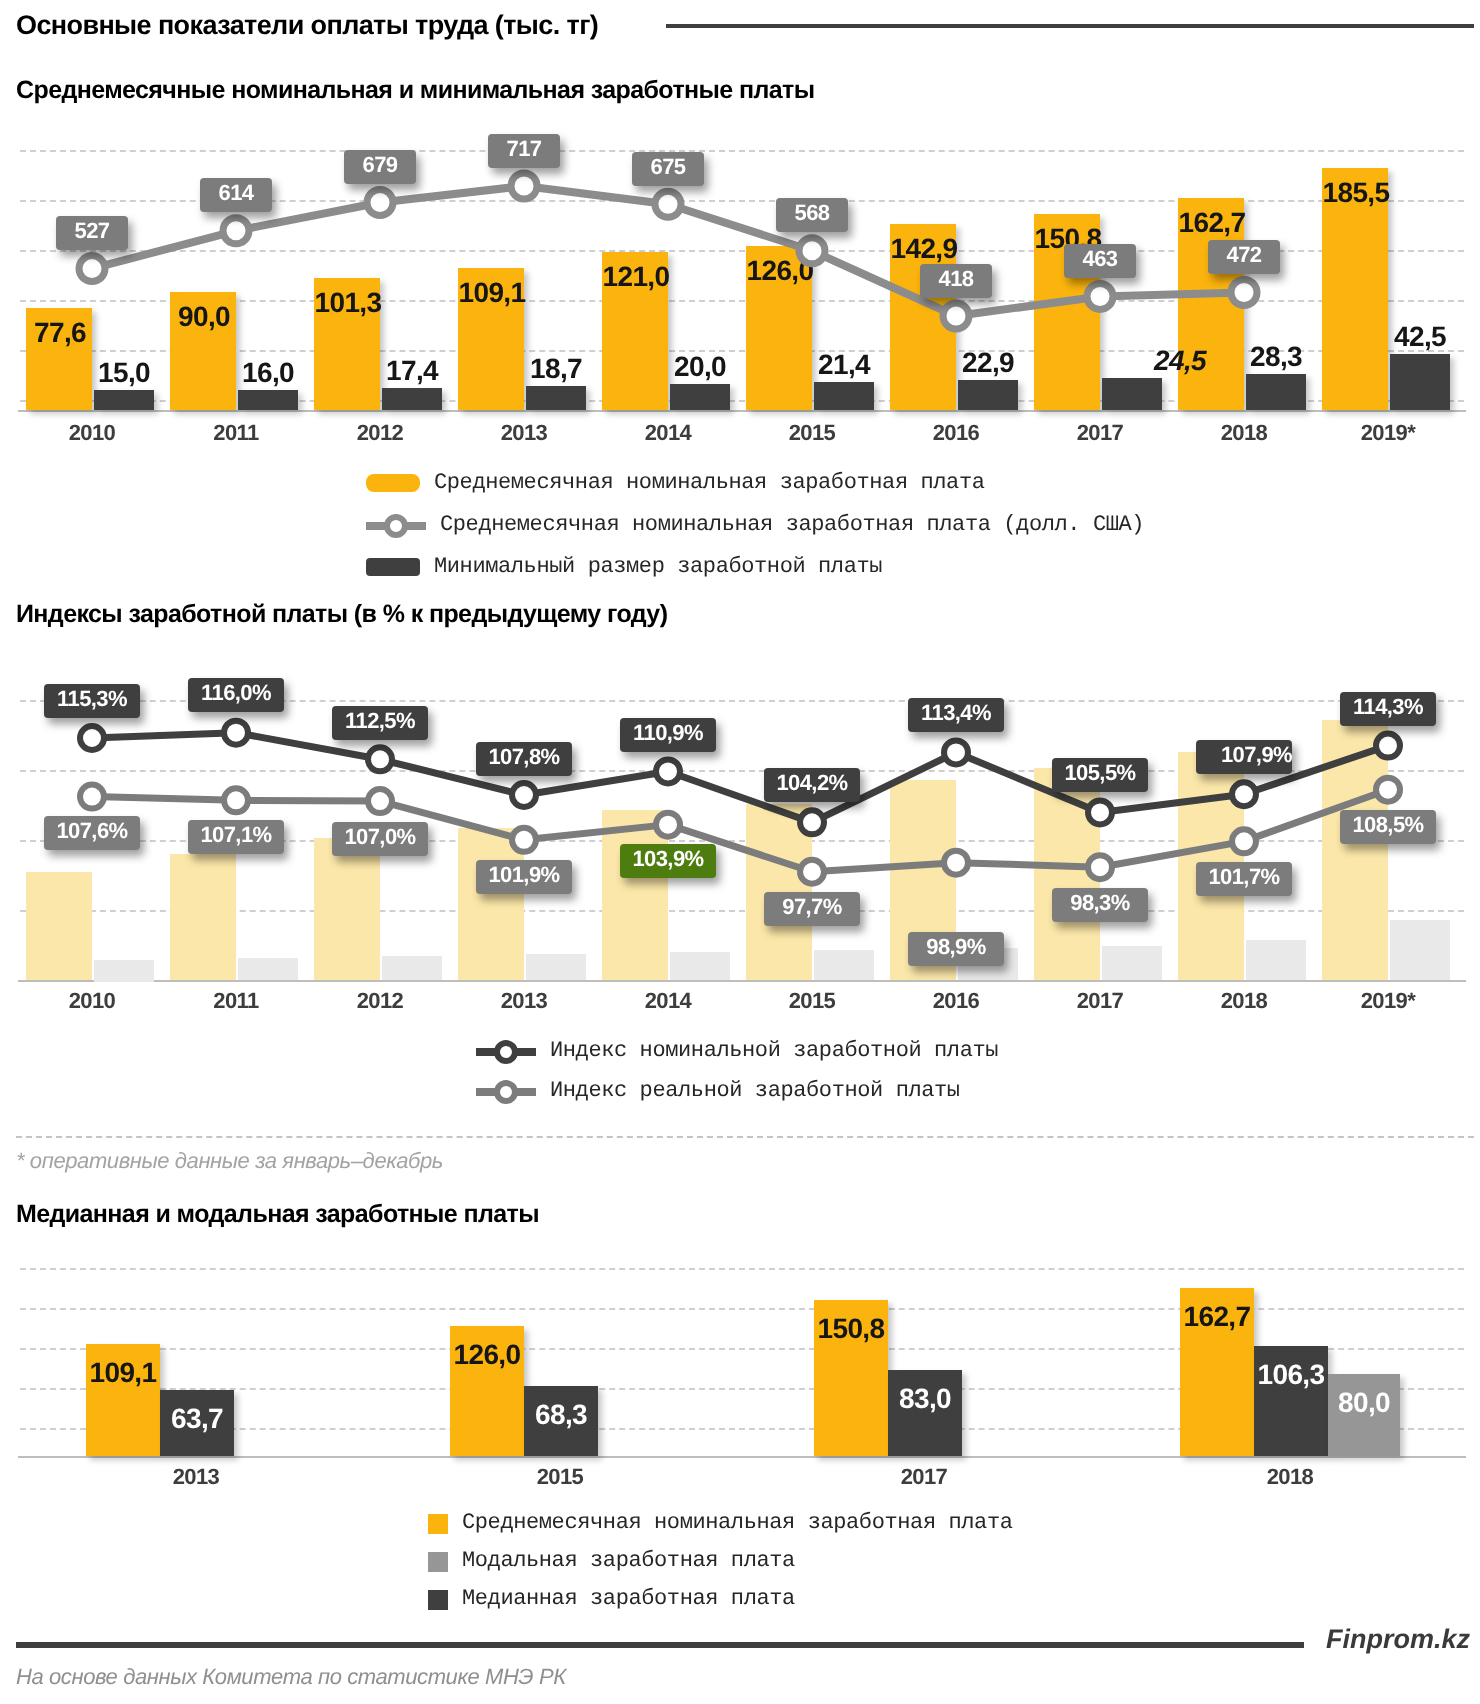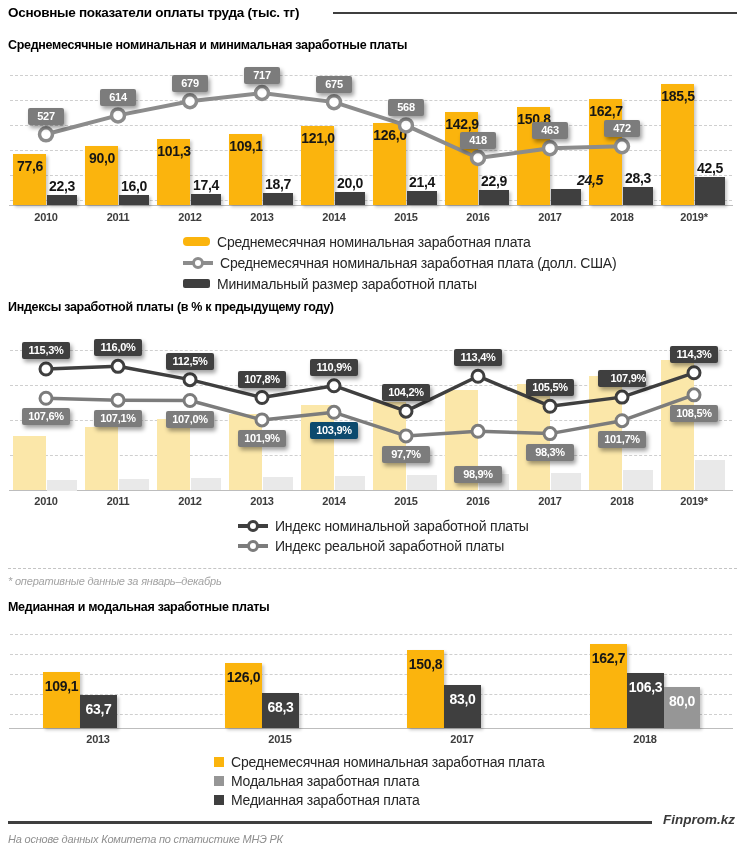--- a/index.html
+++ b/index.html
@@ -12,21 +12,21 @@
   .rule{position:absolute;height:0;}
   .grid{position:absolute;height:0;border-top:1px dashed #CFCFCF;}
   .axis{position:absolute;height:0;border-top:1px solid #BDBDBD;}
   .bar{position:absolute;}
   .bar.shadow{box-shadow:2px 2px 3px rgba(0,0,0,0.22);}
   .blab{position:absolute;font-size:14px;font-weight:bold;text-align:center;letter-spacing:-0.3px;white-space:nowrap;}
   .box{position:absolute;height:17px;line-height:17px;font-size:11px;font-weight:bold;color:#fff;
        text-align:center;border-radius:2px;box-shadow:2px 3px 4px rgba(0,0,0,0.38);letter-spacing:-0.3px;}
   .year{position:absolute;width:60px;text-align:center;font-size:11px;font-weight:bold;color:#3d3d3d;letter-spacing:-0.3px;}
   svg.chart-svg{position:absolute;left:0;top:0;pointer-events:none;}
-  .legend{position:absolute;font-size:14px;color:#262626;letter-spacing:-0.2px;}
+  .legend{position:absolute;font-size:11px;color:#262626;letter-spacing:-0.2px;font-family:Liberation Mono, monospace;}
   .lrow{display:flex;align-items:center;}
   .sw-bar{display:inline-block;width:27px;height:9px;border-radius:4px;margin-right:7px;flex:0 0 auto;}
   .sw-sq{display:inline-block;width:10px;height:10px;margin-right:7px;flex:0 0 auto;}
   .lg-line{position:relative;display:inline-block;width:30px;height:4px;margin-right:7px;flex:0 0 auto;}
   .lg-line .dot{position:absolute;left:9px;top:-4px;width:6px;height:6px;background:#fff;border:3px solid #808080;border-radius:50%;}
   .note{position:absolute;left:8px;font-style:italic;font-size:11px;color:#A3A3A3;letter-spacing:-0.2px;}
   .brand{position:absolute;font-weight:bold;font-style:italic;font-size:13.5px;color:#3a3a3a;}
 </style>
 </head>
 <body>
@@ -59,21 +59,21 @@
       <div class="blab" style="left: 368px; top: 127px; width: 44px; color: rgb(22, 22, 22);">126,0</div>
       <div class="bar shadow" style="left: 445px; top: 112px; width: 33px; height: 93px; background: rgb(251, 180, 13);"></div>
       <div class="blab" style="left: 440px; top: 116px; width: 44px; color: rgb(22, 22, 22);">142,9</div>
       <div class="bar shadow" style="left: 517px; top: 107px; width: 33px; height: 98px; background: rgb(251, 180, 13);"></div>
       <div class="blab" style="left: 512px; top: 111px; width: 44px; color: rgb(22, 22, 22);">150,8</div>
       <div class="bar shadow" style="left: 589px; top: 99px; width: 33px; height: 106px; background: rgb(251, 180, 13);"></div>
       <div class="blab" style="left: 584px; top: 103px; width: 44px; color: rgb(22, 22, 22);">162,7</div>
       <div class="bar shadow" style="left: 661px; top: 84px; width: 33px; height: 121px; background: rgb(251, 180, 13);"></div>
       <div class="blab" style="left: 656px; top: 88px; width: 44px; color: rgb(22, 22, 22);">185,5</div>
       <div class="bar shadow" style="left: 47px; top: 195px; width: 30px; height: 10px; background: rgb(63, 63, 63);"></div>
-      <div class="blab" style="left: 40px; top: 178px; width: 44px; color: rgb(22, 22, 22);">22,3</div>
+      <div class="blab" style="left: 40px; top: 178px; width: 44px; color: rgb(22, 22, 22);">15,0</div>
       <div class="bar shadow" style="left: 119px; top: 195px; width: 30px; height: 10px; background: rgb(63, 63, 63);"></div>
       <div class="blab" style="left: 112px; top: 178px; width: 44px; color: rgb(22, 22, 22);">16,0</div>
       <div class="bar shadow" style="left: 191px; top: 194px; width: 30px; height: 11px; background: rgb(63, 63, 63);"></div>
       <div class="blab" style="left: 184px; top: 177px; width: 44px; color: rgb(22, 22, 22);">17,4</div>
       <div class="bar shadow" style="left: 263px; top: 193px; width: 30px; height: 12px; background: rgb(63, 63, 63);"></div>
       <div class="blab" style="left: 256px; top: 176px; width: 44px; color: rgb(22, 22, 22);">18,7</div>
       <div class="bar shadow" style="left: 335px; top: 192px; width: 30px; height: 13px; background: rgb(63, 63, 63);"></div>
       <div class="blab" style="left: 328px; top: 175px; width: 44px; color: rgb(22, 22, 22);">20,0</div>
       <div class="bar shadow" style="left: 407px; top: 191px; width: 30px; height: 14px; background: rgb(63, 63, 63);"></div>
       <div class="blab" style="left: 400px; top: 174px; width: 44px; color: rgb(22, 22, 22);">21,4</div>
@@ -193,21 +193,21 @@
       <div class="box" style="left: 310px; top: 359px; width: 48px; background: rgb(63, 63, 63);">110,9%</div>
       <div class="box" style="left: 382px; top: 384px; width: 48px; background: rgb(63, 63, 63);">104,2%</div>
       <div class="box" style="left: 454px; top: 349px; width: 48px; background: rgb(63, 63, 63);">113,4%</div>
       <div class="box" style="left: 526px; top: 379px; width: 48px; background: rgb(63, 63, 63);">105,5%</div>
       <div class="box" style="left: 598px; top: 370px; width: 48px; background: rgb(63, 63, 63); text-align: right;">107,9%</div>
       <div class="box" style="left: 670px; top: 346px; width: 48px; background: rgb(63, 63, 63);">114,3%</div>
       <div class="box" style="left: 22px; top: 408px; width: 48px; background: rgb(124, 124, 124);">107,6%</div>
       <div class="box" style="left: 94px; top: 410px; width: 48px; background: rgb(124, 124, 124);">107,1%</div>
       <div class="box" style="left: 166px; top: 411px; width: 48px; background: rgb(124, 124, 124);">107,0%</div>
       <div class="box" style="left: 238px; top: 430px; width: 48px; background: rgb(124, 124, 124);">101,9%</div>
-      <div class="box" style="left: 310px; top: 422px; width: 48px; background: #0c4a6e;">103,9%</div>
+      <div class="box" style="left: 310px; top: 422px; width: 48px; background: #4d7c0f;">103,9%</div>
       <div class="box" style="left: 382px; top: 446px; width: 48px; background: rgb(124, 124, 124);">97,7%</div>
       <div class="box" style="left: 454px; top: 441px; width: 48px; background: rgb(124, 124, 124); margin-top: 25px;">98,9%</div>
       <div class="box" style="left: 526px; top: 444px; width: 48px; background: rgb(124, 124, 124);">98,3%</div>
       <div class="box" style="left: 598px; top: 431px; width: 48px; background: rgb(124, 124, 124);">101,7%</div>
       <div class="box" style="left: 670px; top: 405px; width: 48px; background: rgb(124, 124, 124);">108,5%</div>
       <div class="year" style="left: 16px; top: 495px;">2010</div>
       <div class="year" style="left: 88px; top: 495px;">2011</div>
       <div class="year" style="left: 160px; top: 495px;">2012</div>
       <div class="year" style="left: 232px; top: 495px;">2013</div>
       <div class="year" style="left: 304px; top: 495px;">2014</div>

